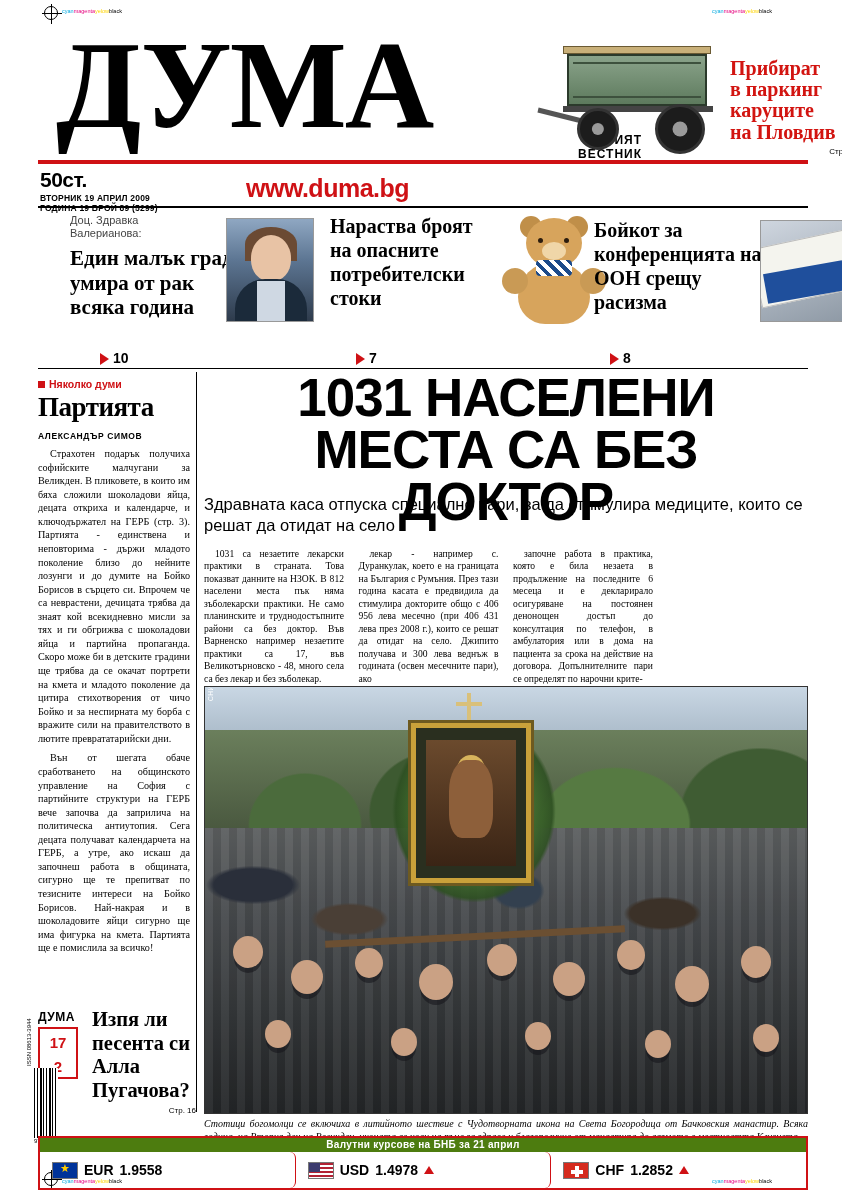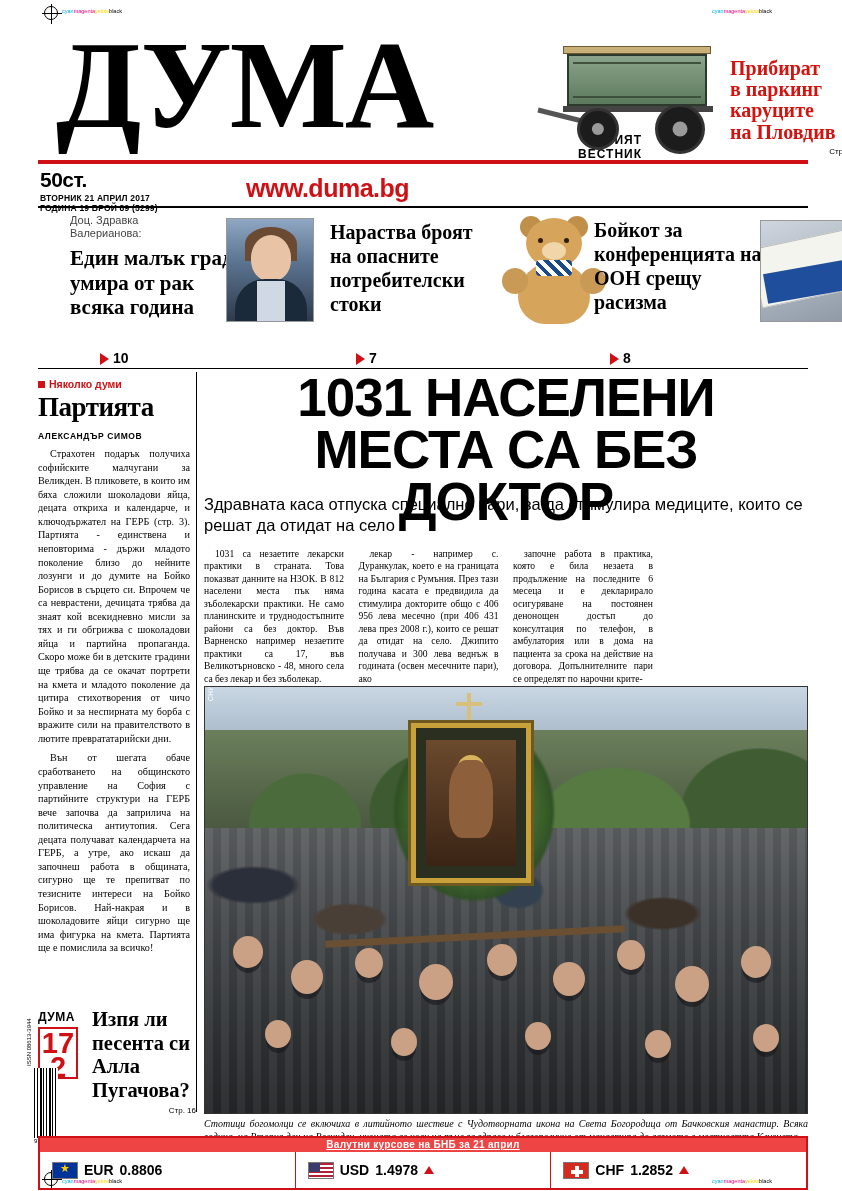--- a/index.html
+++ b/index.html
@@ -63,21 +63,21 @@
   .teasers { position:absolute; left:38px; top:214px; width:770px; height:128px; }
   .teaser-t1 { position:absolute; left:0; top:0; width:176px;margin-left:32px; }
   .t1-kicker { font-family:"Liberation Sans", sans-serif; font-size:11px; line-height:1.2; color:#444; }
   .t1-head { font-family:"Liberation Serif", serif; font-weight:bold; font-size:21px; line-height:1.16; margin-top:6px; }
   .photo-ana { position:absolute; left:188px; top:4px; width:88px; height:104px; border:1px solid #999; background:linear-gradient(180deg,#8fa7c2 0%, #5d7693 40%, #2e3b4c 100%); overflow:hidden;}
   .photo-ana .face { position:absolute; left:24px; top:16px; width:40px; height:46px; border-radius:50% 50% 45% 45%; background:#e8c3a5; }
   .photo-ana .hair { position:absolute; left:18px; top:8px; width:52px; height:34px; border-radius:50% 50% 0 0; background:#6b4a33; }
   .photo-ana .body2 { position:absolute; left:8px; top:60px; width:72px; height:48px; background:#1b2a3a; border-radius:30px 30px 0 0;}
   .photo-ana .shirt { position:absolute; left:30px; top:62px; width:28px; height:44px; background:#cfd8e3; }
 
-  .teaser-t2 { position:absolute; left:292px; top:6px; width:160px; }
+  .teaser-t2 { position:absolute; left:292px; top:0; width:160px; }
   .t2-head { font-family:"Liberation Serif", serif; font-weight:bold; font-size:20px; line-height:1.2; }
   .bear { position:absolute; left:462px; top:2px; width:108px; height:112px; }
   .bear .head { position:absolute; left:26px; top:2px; width:56px; height:50px; border-radius:50%; background:#d7a45c; }
   .bear .ear { position:absolute; width:22px; height:22px; border-radius:50%; background:#c08f49; top:0; }
   .bear .ear.l { left:20px; } .bear .ear.r { left:66px; }
   .bear .muz { position:absolute; left:42px; top:26px; width:24px; height:18px; border-radius:50%; background:#f0d6a8; }
   .bear .eye { position:absolute; width:5px; height:5px; border-radius:50%; background:#2b1c0e; top:22px; }
   .bear .eye.l{ left:38px;} .bear .eye.r{ left:64px;}
   .bear .torso { position:absolute; left:18px; top:46px; width:72px; height:62px; border-radius:36px 36px 28px 28px; background:#d7a45c; }
   .bear .arm { position:absolute; width:26px; height:26px; border-radius:50%; background:#c99a55; top:52px;}
@@ -99,21 +99,21 @@
   .nkd { font-family:"Liberation Sans", sans-serif; font-size:10.5px; font-weight:bold; color:#cf1115; }
   .nkd .sq { display:inline-block; width:7px; height:7px; background:#cf1115; margin-right:4px;}
   .partiyata { font-family:"Liberation Serif", serif; font-weight:bold; font-size:27px; margin-top:2px; letter-spacing:-0.5px;}
   .byline { font-family:"Liberation Sans", sans-serif; font-size:8.5px; font-weight:bold; letter-spacing:0.6px; margin-top:8px; }
   .ltext { font-family:"Liberation Serif", serif; font-size:10.2px; line-height:1.33; text-align:justify; margin-top:6px; }
   .ltext p { margin:0 0 6px 0; text-indent:12px; }
 
   
   .duma-box { position:absolute; left:38px; top:1010px; width:46px; }
   .duma-box .dw { font-family:"Liberation Sans", sans-serif; font-size:12px; font-weight:bold; letter-spacing:0.5px; }
-  .duma-box .num { margin-top:3px; width:40px; height:52px; border:2px solid #cf1115; color:#cf1115; font-family:"Liberation Sans", sans-serif; font-weight:bold; font-size:29px; line-height:24px; text-align:center; padding-top:2px;}
+  .duma-box .num { margin-top:3px; width:40px; height:52px; border:2px solid #cf1115; color:#cf1115; font-family:"Liberation Sans", sans-serif; font-weight:bold; font-size:15px; line-height:24px; text-align:center; padding-top:2px;}
   .pugachova { position:absolute; left:92px; top:1008px; width:104px; font-family:"Liberation Serif", serif; font-weight:bold; font-size:20.5px; line-height:1.15; }
   .pugachova .pg { font-family:"Liberation Sans", sans-serif; font-size:8px; font-weight:normal; margin-top:4px; text-align:right;}
 
   .barcode { position:absolute; left:34px; top:1068px; width:24px; height:84px; }
   .barcode .bars { position:absolute; left:0; top:0; width:24px; height:70px;
     background:repeating-linear-gradient(90deg,#000 0 1px,#fff 1px 3px,#000 3px 4px,#fff 4px 6px,#000 6px 8px,#fff 8px 9px);
   }
   .barcode .issn { position:absolute; left:-8px; top:-2px; transform:rotate(-90deg); transform-origin:left top; font-family:"Liberation Sans", sans-serif; font-size:6px; white-space:nowrap;}
   .barcode .digits { position:absolute; left:0; top:70px; font-family:"Liberation Sans", sans-serif; font-size:6px; }
 
@@ -159,23 +159,23 @@
   }
   .cross { position:absolute; left:262px; top:6px; width:4px; height:32px; background:#d9c07a; }
   .cross:after { content:""; position:absolute; left:-11px; top:9px; width:26px; height:4px; background:#d9c07a; }
   .pole { position:absolute; left:120px; top:246px; width:300px; height:7px; background:#6b4f32; transform:rotate(-3deg); }
   .photo-credit { position:absolute; left:2px; top:14px; transform:rotate(-90deg); transform-origin:left top; font-family:"Liberation Sans", sans-serif; font-size:6.5px; color:#fff; letter-spacing:0.5px; white-space:nowrap;}
 
   .caption { position:absolute; left:204px; top:1118px; width:604px; font-family:"Liberation Serif", serif; font-style:italic; font-size:10px; line-height:1.25; text-align:justify; }
 
   
   .curr { position:absolute; left:38px; top:1136px; width:770px; height:54px; border:2px solid #cf1115; }
-  .curr-title { height:14px; background:#ef4444; color:#fff; font-family:"Liberation Sans", sans-serif; font-weight:bold; font-size:10px; text-align:center; line-height:14px; letter-spacing:0.3px;text-decoration:underline;}
+  .curr-title { height:14px; background:#4d7c0f; color:#fff; font-family:"Liberation Sans", sans-serif; font-weight:bold; font-size:10px; text-align:center; line-height:14px; letter-spacing:0.3px;}
   .curr-row { display:flex; height:36px; align-items:center; }
-  .curr-cell { flex:1; display:flex; align-items:center; gap:6px; padding-left:12px; border-right:1px solid #cf1115; height:36px;}
+  .curr-cell { flex:1; display:flex; align-items:center; gap:6px; padding-left:12px; border-right:1px solid #cf1115; height:36px;border-radius:6px;}
   .curr-cell:last-child { border-right:none; }
   .curr-code { font-family:"Liberation Sans", sans-serif; font-weight:bold; font-size:14px; }
   .curr-val { font-family:"Liberation Sans", sans-serif; font-weight:bold; font-size:14px; }
   .tri-up { width:0;height:0;border-left:5px solid transparent;border-right:5px solid transparent;border-bottom:8px solid #cf1115; }
   .tri-dn { width:0;height:0;border-left:5px solid transparent;border-right:5px solid transparent;border-top:8px solid #cf1115; }
   .flag { width:26px; height:17px; border:1px solid #777; position:relative; overflow:hidden; flex:0 0 auto;}
   .flag-eu { background:#003399; }
   .flag-eu:after{ content:"★"; position:absolute; left:7px; top:-1px; color:#ffcc00; font-size:11px;}
   .flag-us { background:repeating-linear-gradient(180deg,#b22234 0 2px,#fff 2px 4px); }
   .flag-us:before { content:""; position:absolute; left:0; top:0; width:11px; height:9px; background:#3c3b6e;}
@@ -230,21 +230,21 @@
       <div class="line">на Пловдив</div>
       <div class="pg">Стр. 2</div>
     </div>
   </div>
 
   <div class="rule-red" style="left:38px; top:160px; width:770px; height:4px;"></div>
   <div class="rule-blk" style="left:38px; top:206px; width:770px; height:2px;"></div>
 
   <div class="price">
     <div class="big">50ст.</div>
-    <div class="l1">ВТОРНИК 21 АПРИЛ 2017</div>
+    <div class="l1">ВТОРНИК 19 АПРИЛ 2009</div>
     <div class="l2">ГОДИНА 19 БРОЙ 89 (5299)</div>
   </div>
   <div class="site">www.duma.bg</div>
 
   <div class="teasers">
     <div class="teaser-t1">
       <div class="t1-kicker">Доц. Здравка</div>
       <div class="t1-kicker">Валерианова:</div>
       <div class="t1-head">Един малък град умира от рак всяка година</div>
     </div>
@@ -379,21 +379,21 @@
   </div>
 
   <div class="caption">Стотици богомолци се включиха в литийното шествие с Чудотворната икона на Света Богородица от Бачковския манастир. Всяка година, на Втория ден на Великден, иконата се носи на ръце за здраве и благополучие от манастира до аязмото в местността Клувиета</div>
 
   <div class="curr">
     <div class="curr-title">Валутни курсове на БНБ за 21 април</div>
     <div class="curr-row">
       <div class="curr-cell">
         <div class="flag flag-eu"></div>
         <div class="curr-code">EUR</div>
-        <div class="curr-val">0.8806</div>
+        <div class="curr-val">1.9558</div>
       </div>
       <div class="curr-cell">
         <div class="flag flag-us"></div>
         <div class="curr-code">USD</div>
         <div class="curr-val">1.4978</div>
         <div class="tri-up"></div>
       </div>
       <div class="curr-cell">
         <div class="flag flag-ch"></div>
         <div class="curr-code">CHF</div>

